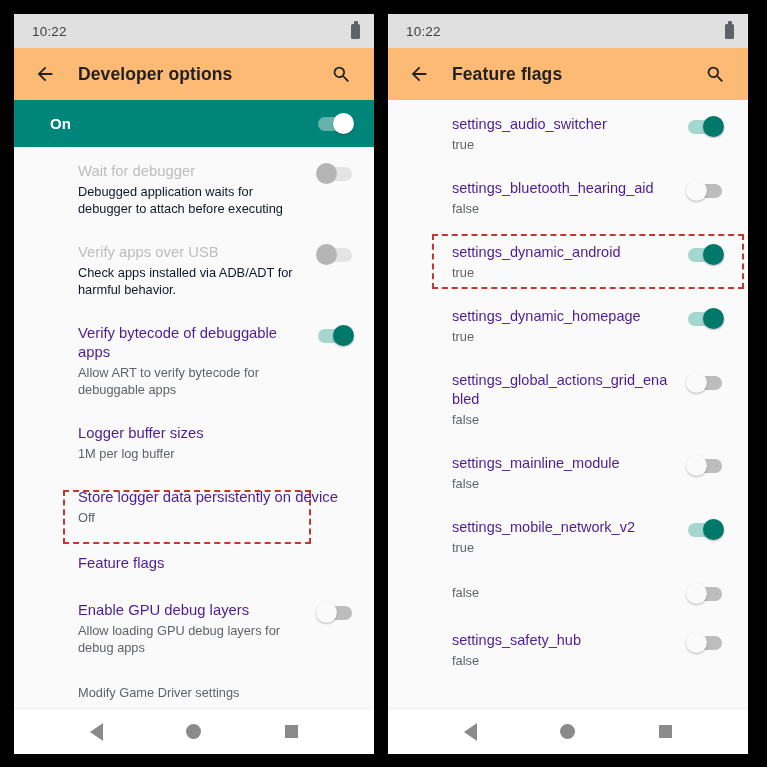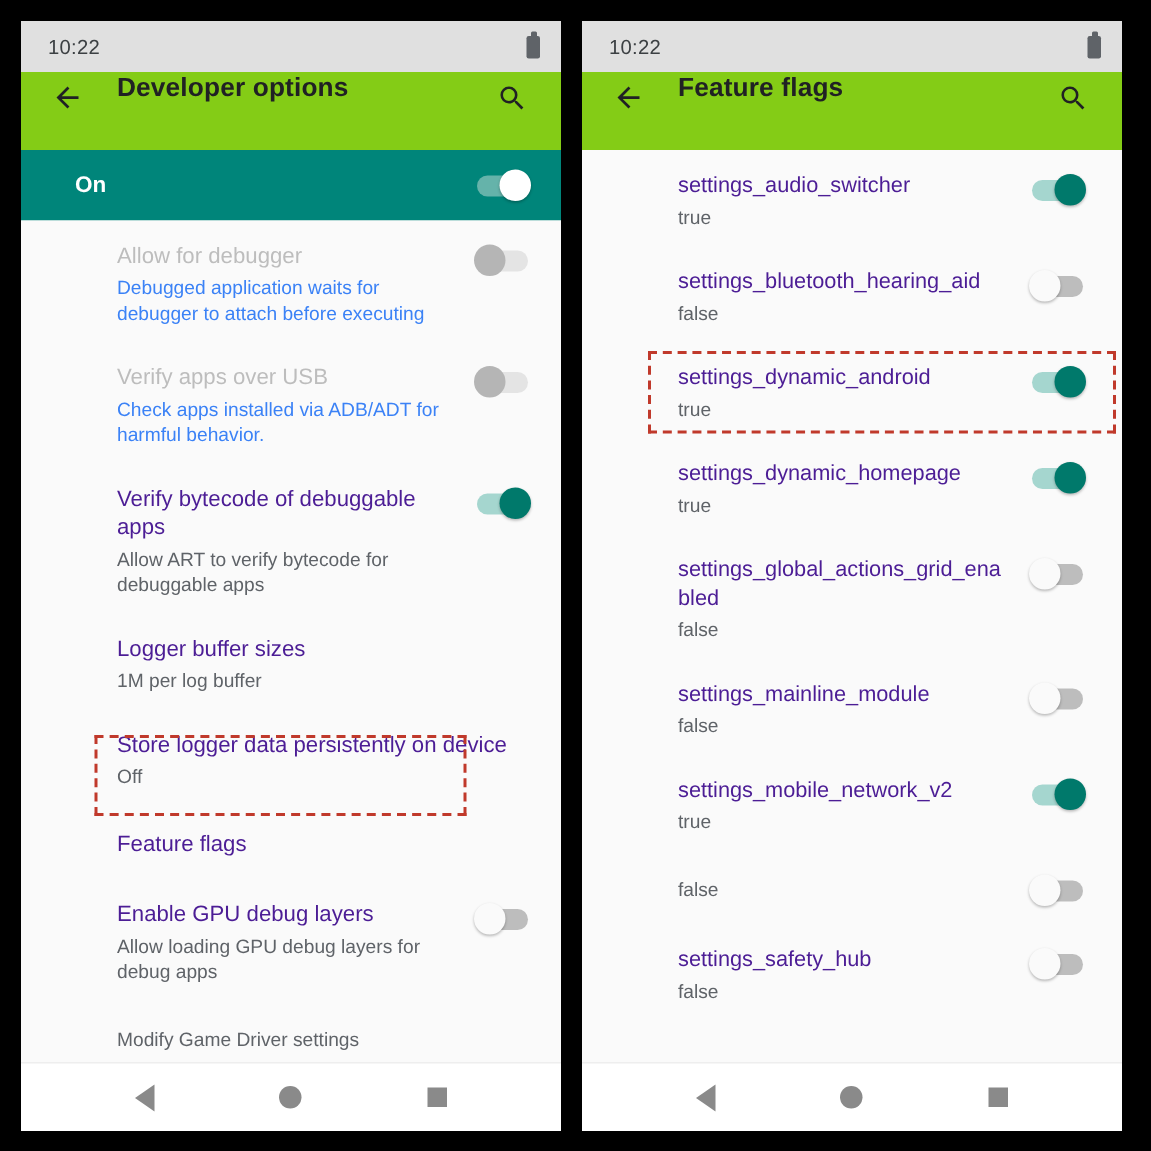--- a/index.html
+++ b/index.html
@@ -67,23 +67,23 @@
     width: 4px;
     height: 2.5px;
     background: #5f6368;
     border-radius: 1px 1px 0 0;
   }
 
   
   .appbar {
     flex: 0 0 52px;
     height: 52px;
-    background: #84cc16;
-    display: flex;
-    align-items: flex-start;
+    background: #fdba74;
+    display: flex;
+    align-items: center;
     padding: 0 16px 0 14px;
     box-sizing: border-box;
   }
   .appbar-icon {
     width: 34px;
     height: 34px;
     display: flex;
     align-items: center;
     justify-content: center;
     flex: 0 0 34px;
@@ -146,21 +146,21 @@
     word-break: break-word;
   }
   .row-sub {
     font-size: 12.8px;
     color: #5f6368;
     line-height: 17px;
     margin-top: 2px;
     word-break: break-word;
   }
   .row.disabled .row-title { color: #bdbdbd; }
-  .row.disabled .row-sub   { color: #3b82f6; }
+  .row.disabled .row-sub   { color: #0f172a; }
 
   
   #phone-right .row { padding-left: 64px; padding-right: 24px; }
   #phone-right .row-title { font-size: 14.5px; }
 
   
   .switch {
     position: relative;
     flex: 0 0 38px;
     width: 38px;
@@ -278,21 +278,21 @@
         <span class="track"></span>
         <span class="thumb"></span>
       </span>
     </div>
 
     <div class="list">
       <div class="list-inner">
 
         <div class="row disabled">
           <div class="row-text">
-            <div class="row-title">Allow for debugger</div>
+            <div class="row-title">Wait for debugger</div>
             <div class="row-sub">Debugged application waits for debugger to attach before executing</div>
           </div>
           <span class="switch disabled">
             <span class="track"></span>
             <span class="thumb"></span>
           </span>
         </div>
 
         <div class="row disabled">
           <div class="row-text">

